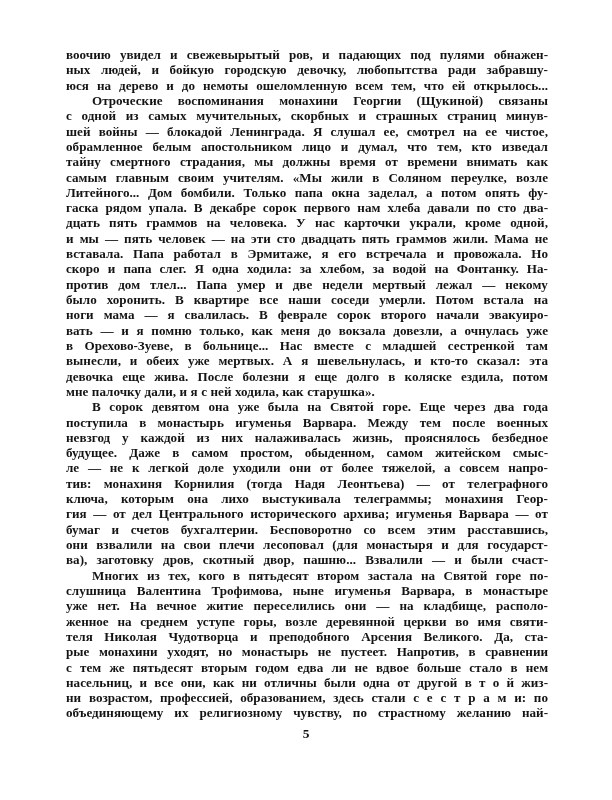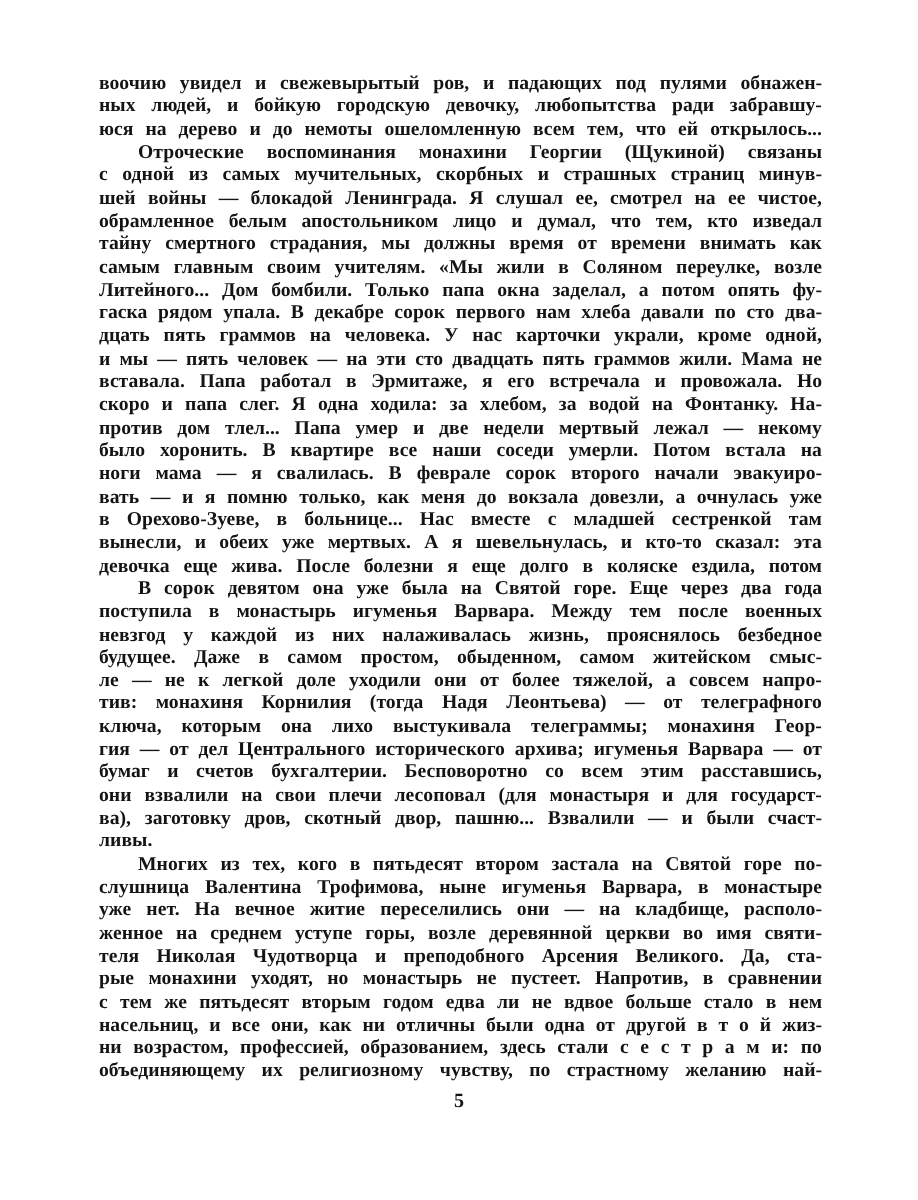--- a/index.html
+++ b/index.html
@@ -169,20 +169,21 @@
           <span></span>
         </span>
       <span class="line just">
           <span style="display: flex; flex: 1 1 auto; justify-content: space-between; align-items: baseline;"><span>вынесли,</span><span style="flex: 1 1 auto; min-width: 3.2px;"></span><span>и</span><span style="flex: 1 1 auto; min-width: 3.2px;"></span><span>обеих</span><span style="flex: 1 1 auto; min-width: 3.2px;"></span><span>уже</span><span style="flex: 1 1 auto; min-width: 3.2px;"></span><span>мертвых.</span><span style="flex: 1 1 auto; min-width: 3.2px;"></span><span>А</span><span style="flex: 1 1 auto; min-width: 3.2px;"></span><span>я</span><span style="flex: 1 1 auto; min-width: 3.2px;"></span><span>шевельнулась,</span><span style="flex: 1 1 auto; min-width: 3.2px;"></span><span>и</span><span style="flex: 1 1 auto; min-width: 3.2px;"></span><span>кто-то</span><span style="flex: 1 1 auto; min-width: 3.2px;"></span><span>сказал:</span><span style="flex: 1 1 auto; min-width: 3.2px;"></span><span>эта</span></span>
           <span></span>
         </span>
       <span class="line just">
           <span style="display: flex; flex: 1 1 auto; justify-content: space-between; align-items: baseline;"><span>девочка</span><span style="flex: 1 1 auto; min-width: 3.2px;"></span><span>еще</span><span style="flex: 1 1 auto; min-width: 3.2px;"></span><span>жива.</span><span style="flex: 1 1 auto; min-width: 3.2px;"></span><span>После</span><span style="flex: 1 1 auto; min-width: 3.2px;"></span><span>болезни</span><span style="flex: 1 1 auto; min-width: 3.2px;"></span><span>я</span><span style="flex: 1 1 auto; min-width: 3.2px;"></span><span>еще</span><span style="flex: 1 1 auto; min-width: 3.2px;"></span><span>долго</span><span style="flex: 1 1 auto; min-width: 3.2px;"></span><span>в</span><span style="flex: 1 1 auto; min-width: 3.2px;"></span><span>коляске</span><span style="flex: 1 1 auto; min-width: 3.2px;"></span><span>ездила,</span><span style="flex: 1 1 auto; min-width: 3.2px;"></span><span>потом</span></span>
           <span></span>
         </span>
+      <span class="line last"><span>мне палочку дали, и я с ней ходила, как старушка».</span></span>
     </p>
 
     <p class="para">
       <span class="line just">
           <span class="indent"></span>
           <span style="display: flex; flex: 1 1 auto; justify-content: space-between; align-items: baseline;"><span>В</span><span style="flex: 1 1 auto; min-width: 3.2px;"></span><span>сорок</span><span style="flex: 1 1 auto; min-width: 3.2px;"></span><span>девятом</span><span style="flex: 1 1 auto; min-width: 3.2px;"></span><span>она</span><span style="flex: 1 1 auto; min-width: 3.2px;"></span><span>уже</span><span style="flex: 1 1 auto; min-width: 3.2px;"></span><span>была</span><span style="flex: 1 1 auto; min-width: 3.2px;"></span><span>на</span><span style="flex: 1 1 auto; min-width: 3.2px;"></span><span>Святой</span><span style="flex: 1 1 auto; min-width: 3.2px;"></span><span>горе.</span><span style="flex: 1 1 auto; min-width: 3.2px;"></span><span>Еще</span><span style="flex: 1 1 auto; min-width: 3.2px;"></span><span>через</span><span style="flex: 1 1 auto; min-width: 3.2px;"></span><span>два</span><span style="flex: 1 1 auto; min-width: 3.2px;"></span><span>года</span></span>
           <span></span>
         </span>
       <span class="line just">
           <span style="display: flex; flex: 1 1 auto; justify-content: space-between; align-items: baseline;"><span>поступила</span><span style="flex: 1 1 auto; min-width: 3.2px;"></span><span>в</span><span style="flex: 1 1 auto; min-width: 3.2px;"></span><span>монастырь</span><span style="flex: 1 1 auto; min-width: 3.2px;"></span><span>игуменья</span><span style="flex: 1 1 auto; min-width: 3.2px;"></span><span>Варвара.</span><span style="flex: 1 1 auto; min-width: 3.2px;"></span><span>Между</span><span style="flex: 1 1 auto; min-width: 3.2px;"></span><span>тем</span><span style="flex: 1 1 auto; min-width: 3.2px;"></span><span>после</span><span style="flex: 1 1 auto; min-width: 3.2px;"></span><span>военных</span></span>
@@ -217,21 +218,20 @@
           <span></span>
         </span>
       <span class="line just">
           <span style="display: flex; flex: 1 1 auto; justify-content: space-between; align-items: baseline;"><span>они</span><span style="flex: 1 1 auto; min-width: 3.2px;"></span><span>взвалили</span><span style="flex: 1 1 auto; min-width: 3.2px;"></span><span>на</span><span style="flex: 1 1 auto; min-width: 3.2px;"></span><span>свои</span><span style="flex: 1 1 auto; min-width: 3.2px;"></span><span>плечи</span><span style="flex: 1 1 auto; min-width: 3.2px;"></span><span>лесоповал</span><span style="flex: 1 1 auto; min-width: 3.2px;"></span><span>(для</span><span style="flex: 1 1 auto; min-width: 3.2px;"></span><span>монастыря</span><span style="flex: 1 1 auto; min-width: 3.2px;"></span><span>и</span><span style="flex: 1 1 auto; min-width: 3.2px;"></span><span>для</span><span style="flex: 1 1 auto; min-width: 3.2px;"></span><span>государст-</span></span>
           <span></span>
         </span>
       <span class="line just">
           <span style="display: flex; flex: 1 1 auto; justify-content: space-between; align-items: baseline;"><span>ва),</span><span style="flex: 1 1 auto; min-width: 3.2px;"></span><span>заготовку</span><span style="flex: 1 1 auto; min-width: 3.2px;"></span><span>дров,</span><span style="flex: 1 1 auto; min-width: 3.2px;"></span><span>скотный</span><span style="flex: 1 1 auto; min-width: 3.2px;"></span><span>двор,</span><span style="flex: 1 1 auto; min-width: 3.2px;"></span><span>пашню...</span><span style="flex: 1 1 auto; min-width: 3.2px;"></span><span>Взвалили</span><span style="flex: 1 1 auto; min-width: 3.2px;"></span><span>—</span><span style="flex: 1 1 auto; min-width: 3.2px;"></span><span>и</span><span style="flex: 1 1 auto; min-width: 3.2px;"></span><span>были</span><span style="flex: 1 1 auto; min-width: 3.2px;"></span><span>счаст-</span></span>
           <span></span>
         </span>
-      <span class="line last"><span>ливы.</span></span>
     </p>
 
     <p class="para">
       <span class="line just">
           <span class="indent"></span>
           <span style="display: flex; flex: 1 1 auto; justify-content: space-between; align-items: baseline;"><span>Многих</span><span style="flex: 1 1 auto; min-width: 3.2px;"></span><span>из</span><span style="flex: 1 1 auto; min-width: 3.2px;"></span><span>тех,</span><span style="flex: 1 1 auto; min-width: 3.2px;"></span><span>кого</span><span style="flex: 1 1 auto; min-width: 3.2px;"></span><span>в</span><span style="flex: 1 1 auto; min-width: 3.2px;"></span><span>пятьдесят</span><span style="flex: 1 1 auto; min-width: 3.2px;"></span><span>втором</span><span style="flex: 1 1 auto; min-width: 3.2px;"></span><span>застала</span><span style="flex: 1 1 auto; min-width: 3.2px;"></span><span>на</span><span style="flex: 1 1 auto; min-width: 3.2px;"></span><span>Святой</span><span style="flex: 1 1 auto; min-width: 3.2px;"></span><span>горе</span><span style="flex: 1 1 auto; min-width: 3.2px;"></span><span>по-</span></span>
           <span></span>
         </span>
       <span class="line just">
           <span style="display: flex; flex: 1 1 auto; justify-content: space-between; align-items: baseline;"><span>слушница</span><span style="flex: 1 1 auto; min-width: 3.2px;"></span><span>Валентина</span><span style="flex: 1 1 auto; min-width: 3.2px;"></span><span>Трофимова,</span><span style="flex: 1 1 auto; min-width: 3.2px;"></span><span>ныне</span><span style="flex: 1 1 auto; min-width: 3.2px;"></span><span>игуменья</span><span style="flex: 1 1 auto; min-width: 3.2px;"></span><span>Варвара,</span><span style="flex: 1 1 auto; min-width: 3.2px;"></span><span>в</span><span style="flex: 1 1 auto; min-width: 3.2px;"></span><span>монастыре</span></span>

